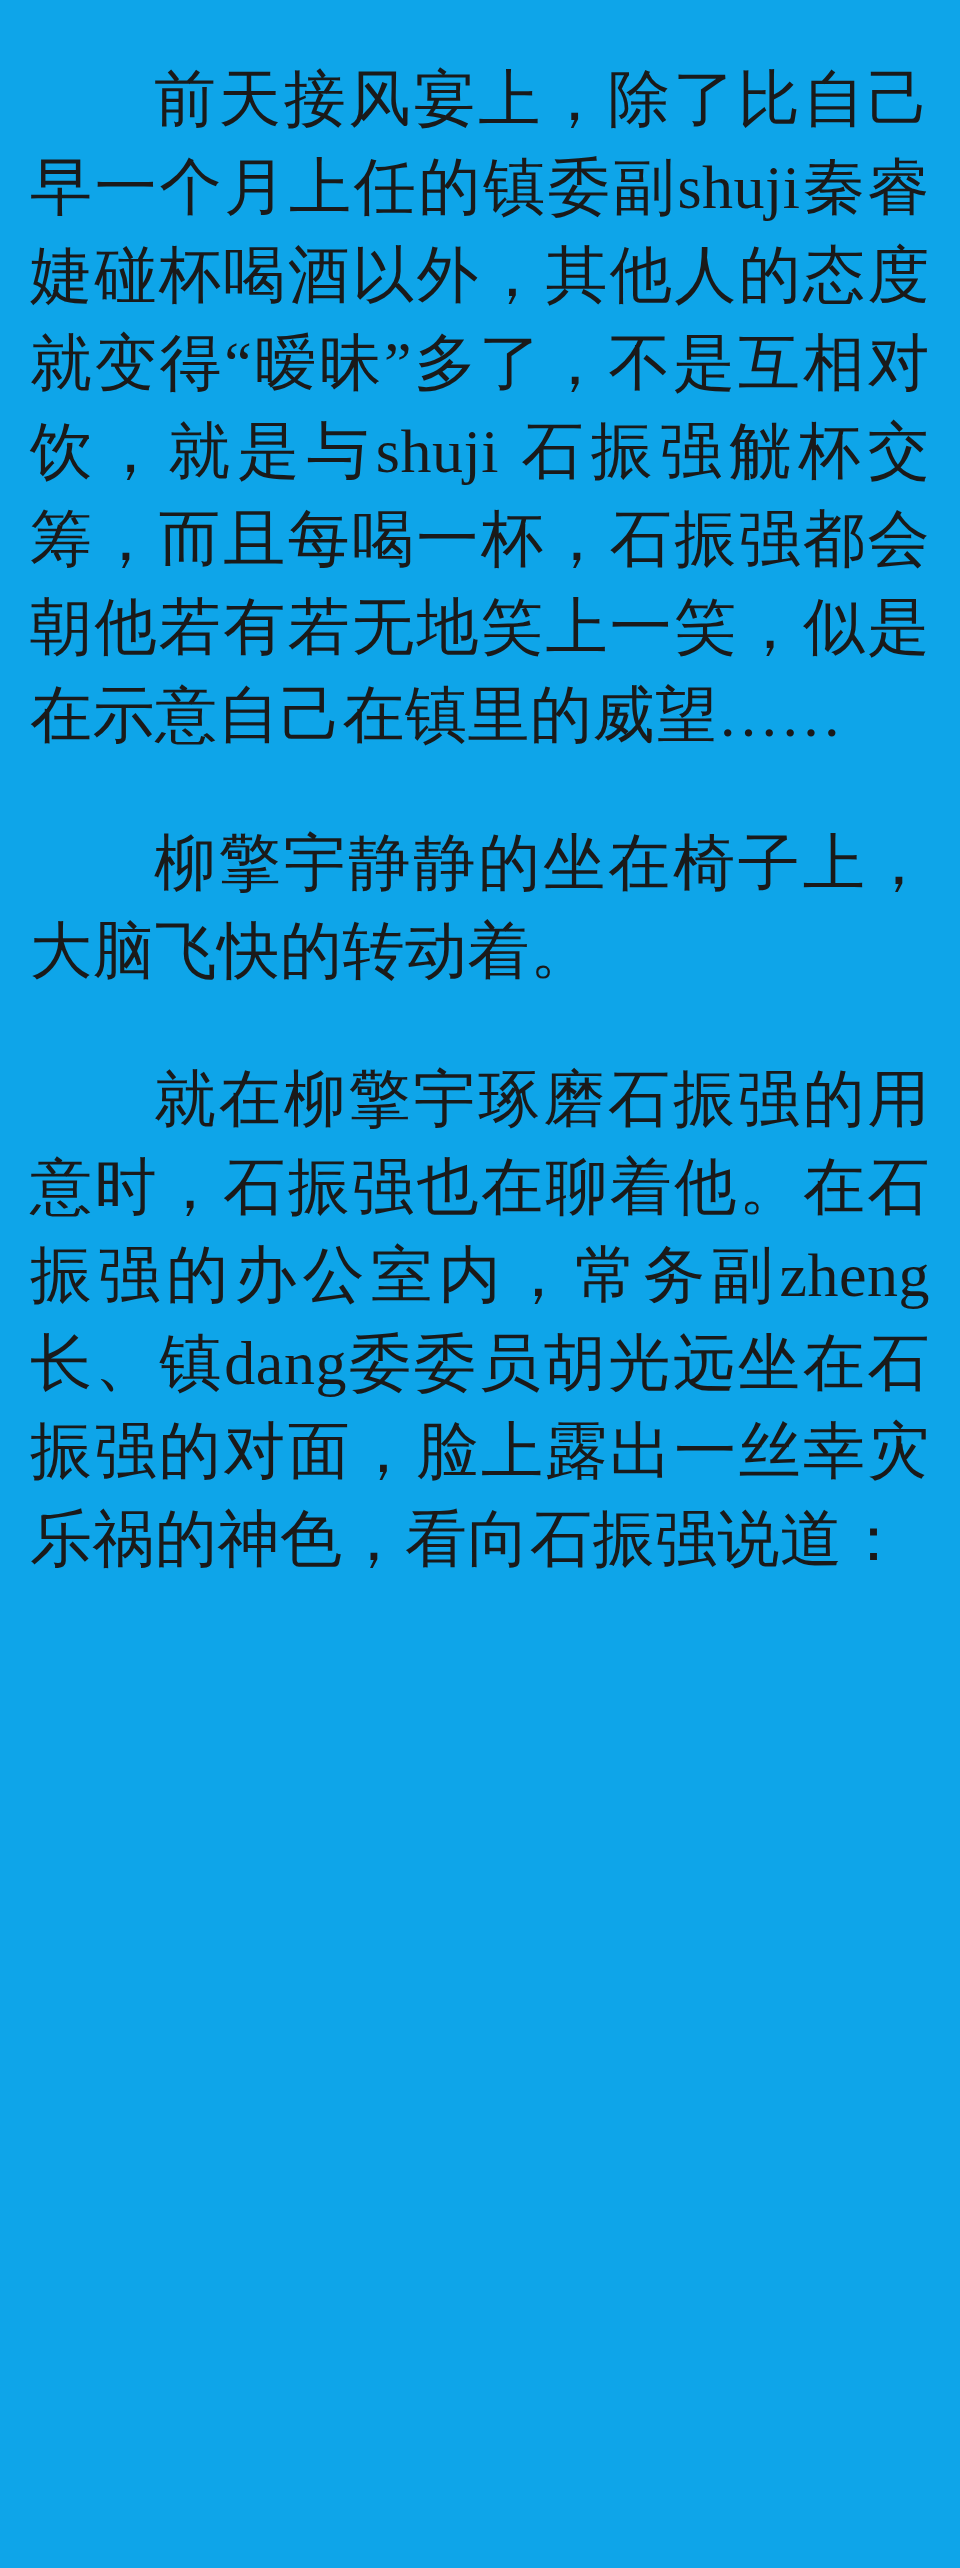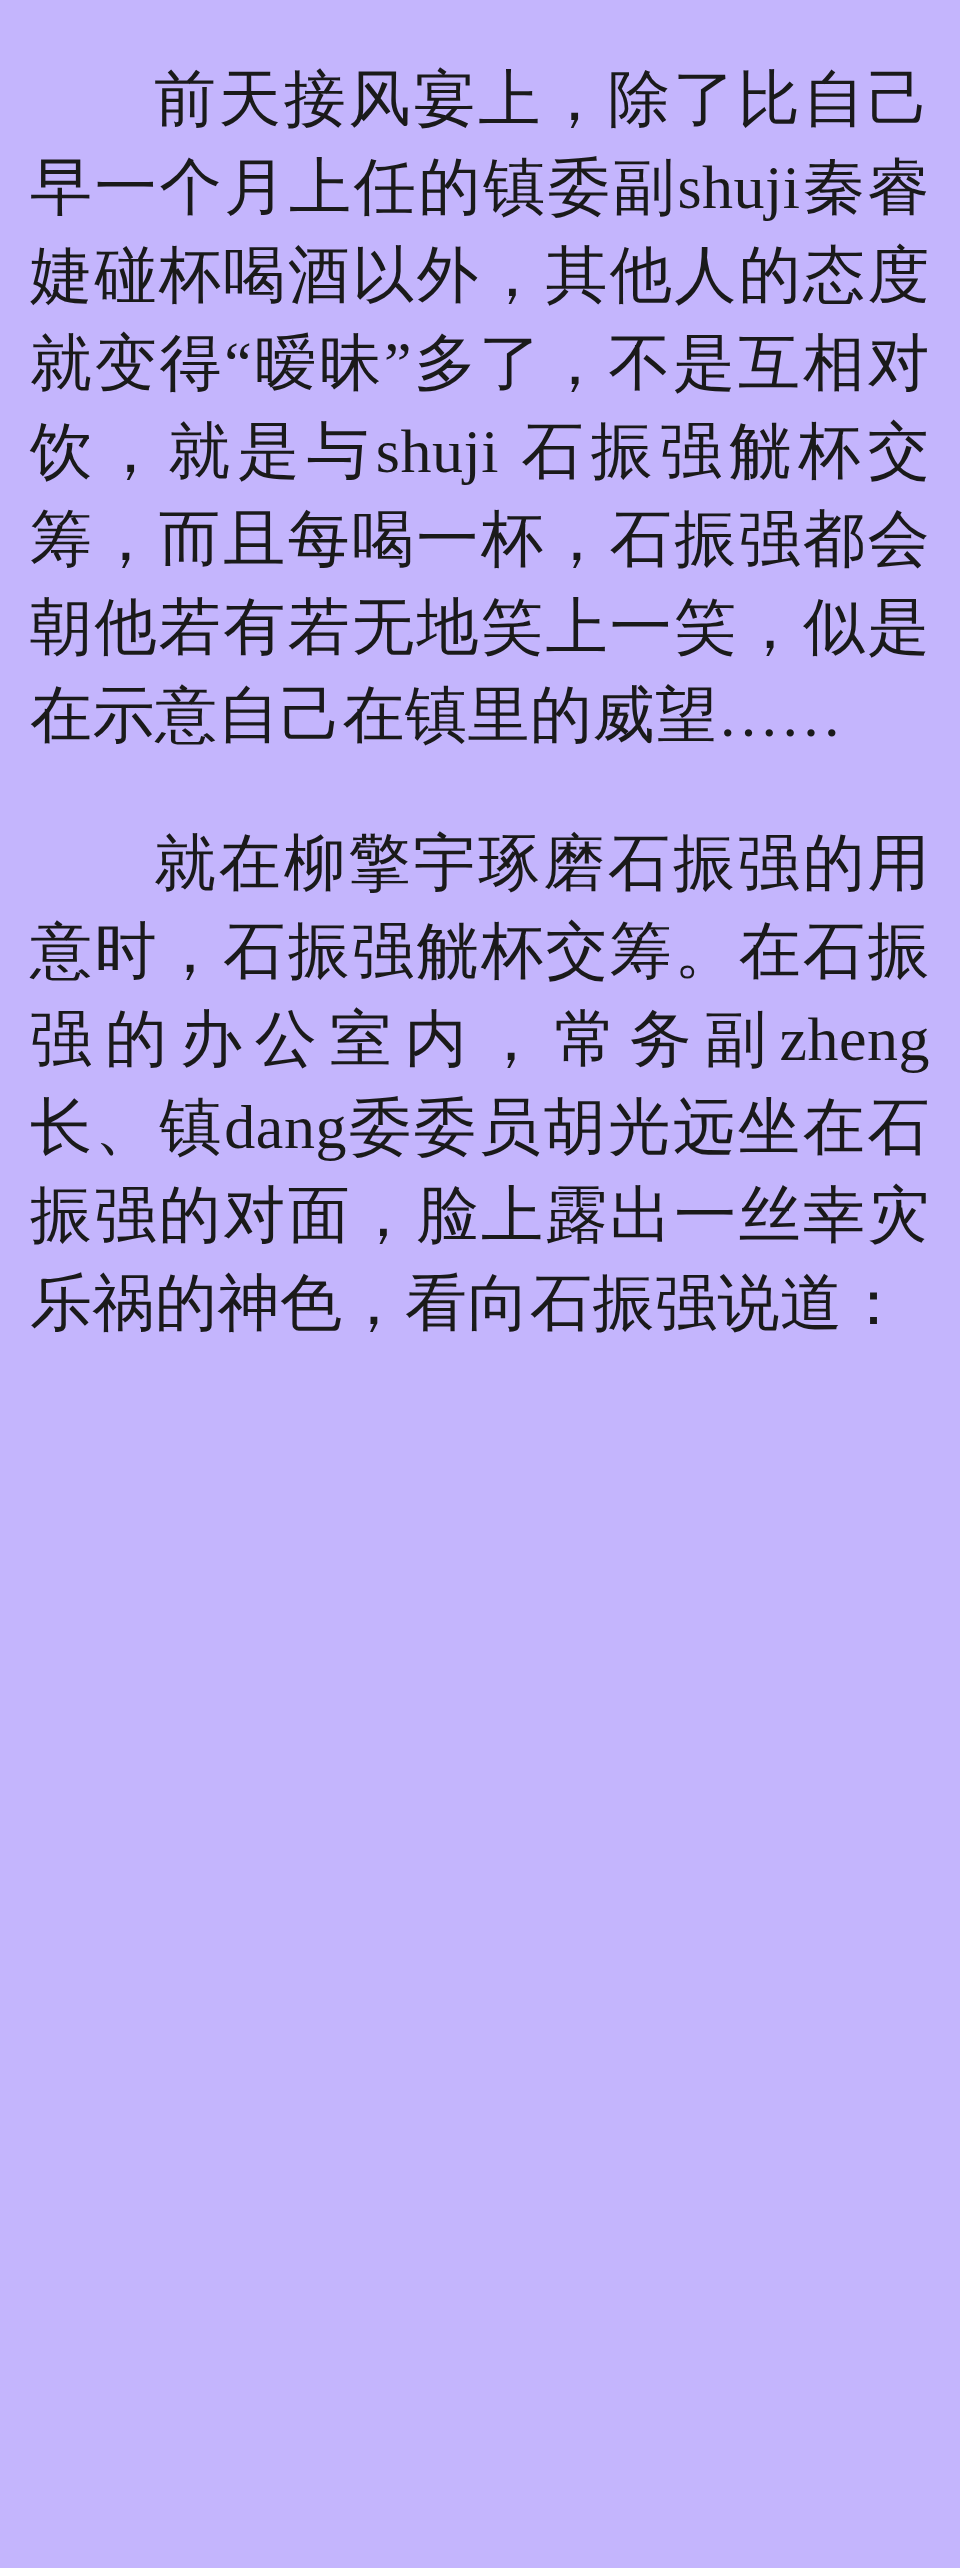--- a/index.html
+++ b/index.html
@@ -10,21 +10,21 @@
   body {
     width: 960px;
     min-height: 2568px;
     font-family: "Liberation Serif", "DejaVu Serif", serif;
   }
   .page {
     box-sizing: border-box;
     width: 960px;
     min-height: 2568px;
     padding: 55px 30px 40px 30px;
-    background: #c4b5fd;
+    background: #0ea5e9;
   }
   .novel-body {
     color: #1a1a1a;
     font-size: 62px;
     line-height: 1.42;
     letter-spacing: 0.5px;
     text-align: justify;
     text-justify: inter-ideograph;
   }
   .para {
@@ -36,15 +36,16 @@
   .para:last-child {
     margin-bottom: 0;
   }
 </style>
 </head>
 <body>
 
 <div class="page">
   <div class="novel-body">
     <p class="para">前天接风宴上，除了比自己早一个月上任的镇委副shuji秦睿婕碰杯喝酒以外，其他人的态度就变得“暧昧”多了，不是互相对饮，就是与shuji 石振强觥杯交筹，而且每喝一杯，石振强都会朝他若有若无地笑上一笑，似是在示意自己在镇里的威望……</p>
-    <p class="para">就在柳擎宇琢磨石振强的用意时，石振强觥杯交筹。在石振强的办公室内，常务副zheng长、镇dang委委员胡光远坐在石振强的对面，脸上露出一丝幸灾乐祸的神色，看向石振强说道：</p>
+    <p class="para">柳擎宇静静的坐在椅子上，大脑飞快的转动着。</p>
+    <p class="para">就在柳擎宇琢磨石振强的用意时，石振强也在聊着他。在石振强的办公室内，常务副zheng长、镇dang委委员胡光远坐在石振强的对面，脸上露出一丝幸灾乐祸的神色，看向石振强说道：</p>
   </div>
 </div>
 
 </body></html>

